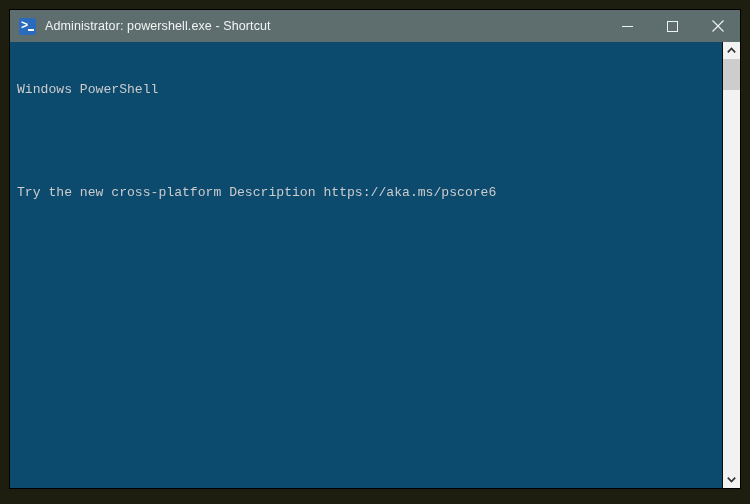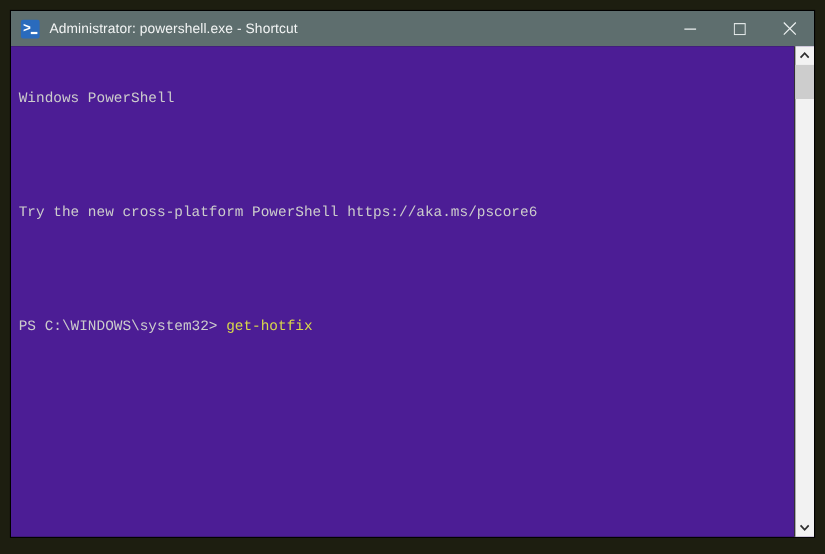--- a/index.html
+++ b/index.html
@@ -67,21 +67,21 @@
     color:#eef2f2;
     flex:0 0 auto;
   }
   #winbtns{margin-left:auto;display:flex;}
   .winbtn svg{display:block;}
 
   
   #console-wrap{
     flex:1 1 auto;
     display:flex;
-    background:#4c1d95;
+    background:#0c4a6e;
     min-height:0;
     position:relative;
   }
   #console{
     flex:1 1 auto;
     position:relative;
     padding:4px 0 0 7px;
     overflow:hidden;
     font-family:"Liberation Mono","DejaVu Sans Mono",monospace;
     font-size:13.1px;
@@ -148,23 +148,22 @@
           </svg>
       </div>
     </div>
   </div>
 
   <div id="console-wrap">
 
     <div id="console">
       <div class="line">Windows PowerShell</div>
       <div class="blank"></div>
-      <div class="line">Try the new cross-platform PowerShell https://aka.ms/pscore6</div>
+      <div class="line">Try the new cross-platform Description https://aka.ms/pscore6</div>
       <div class="blank"></div>
-      <div class="line"><span>PS C:\WINDOWS\system32&gt;</span><span class="cmd"> get-hotfix</span></div>
       <div class="blank"></div>
       
       
       
       
       
     </div>
 
     <div id="scrollbar">
       <div class="sb-arrow">

